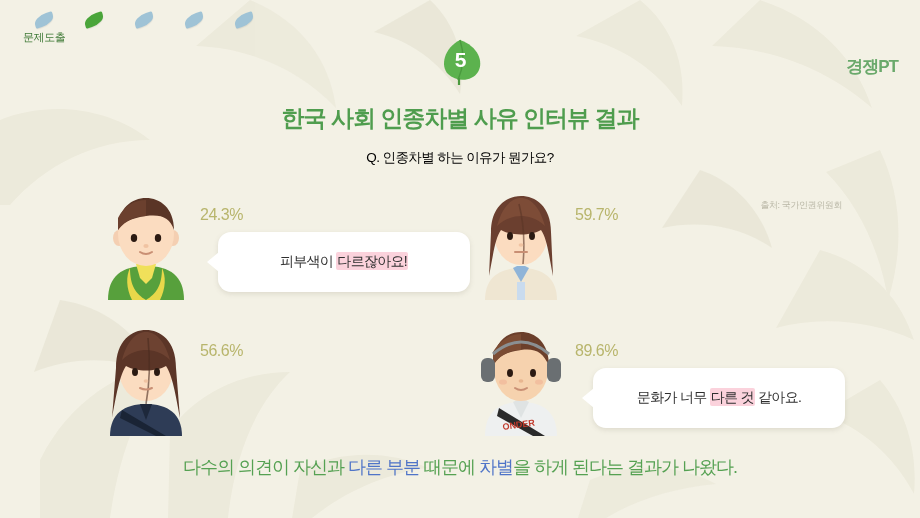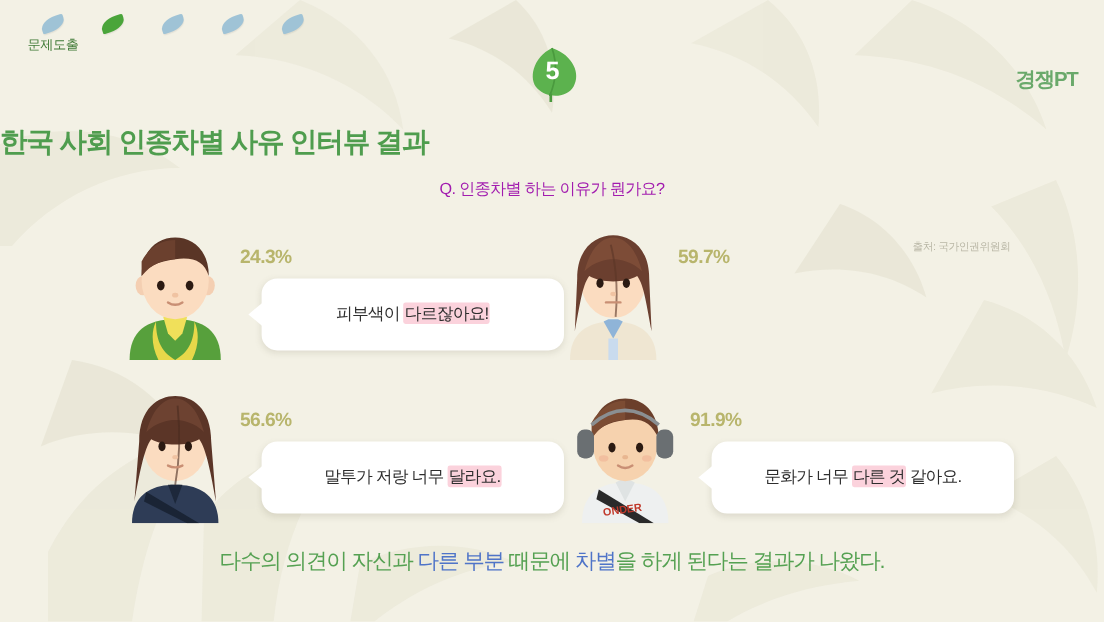--- a/index.html
+++ b/index.html
@@ -42,45 +42,45 @@
   
   .badge-leaf { position:absolute; left:50%; top:38px; transform:translateX(-50%); width:52px; height:48px; }
   .badge-num {
     position:absolute; left:0; top:0; width:52px; height:44px;
     display:flex; align-items:center; justify-content:center;
     font-size:21px; font-weight:bold; color:#ffffff; letter-spacing:-1px;
   }
 
   
   .title {
-    position:absolute; left:0; right:0; top:103px; text-align:left;
+    position:absolute; left:0; right:0; top:103px; text-align:center;
     font-size:23px; font-weight:bold; color:#4f9d4e; letter-spacing:-1px;
   }
   .subtitle {
     position:absolute; left:0; right:0; top:149px; text-align:center;
-    font-size:13.5px; color:#a21caf; letter-spacing:-.6px;
+    font-size:13.5px; color:#000000; letter-spacing:-.6px;
   }
   .source {
     position:absolute; right:78px; top:199px;
     font-size:9px; color:#b9b7a6; letter-spacing:-.4px;margin-left:36px;
   }
 
   
   .card { position:absolute; width:400px; height:120px; }
   .card.c1 { left:92px;  top:190px; }
-  .card.c2 { left:457px; top:190px; }
+  .card.c2 { left:467px; top:190px; }
   .card.c3 { left:92px;  top:326px; }
   .card.c4 { left:467px; top:326px; }
 
   .avatar { position:absolute; left:0; top:0; width:108px; height:110px; }
   .avatar svg { display:block; }
 
   .pct {
     position:absolute; left:108px; top:16px;
-    font-size:16px; font-weight:bold; color:#b8b56c; letter-spacing:-.5px;
+    font-size:16px; font-weight:normal; color:#b8b56c; letter-spacing:-.5px;
   }
 
   .bubble {
     position:absolute; left:126px; top:42px;
     min-width:252px; height:60px;
     background:#ffffff; border-radius:13px;
     box-shadow:0 2px 5px rgba(120,115,90,.17);
     display:flex; align-items:center; justify-content:center;
     padding:0 18px;
   }
@@ -216,23 +216,20 @@
       <path d="M24 42 C24 14 40 4 54 4 C68 4 84 14 84 42 L88 92 C84 70 80 48 74 40 C64 46 44 46 34 40 C28 48 24 70 20 92 Z" fill="#5b3527"></path>
       <path d="M30 34 C36 12 46 6 54 6 C62 6 72 12 78 34 C70 26 60 24 54 24 C48 24 38 26 30 34 Z" fill="#6d4231"></path>
       <path d="M56 12 C58 32 58 56 54 78" stroke="#4a2b1f" stroke-width="1.6" fill="none" opacity=".6"></path>
       <ellipse cx="43" cy="46" rx="3" ry="4" fill="#2b1a12"></ellipse>
       <ellipse cx="65" cy="46" rx="3" ry="4" fill="#2b1a12"></ellipse>
       <path d="M48 62 Q54 65 60 62" stroke="#c98f74" stroke-width="2" fill="none" stroke-linecap="round"></path>
       <ellipse cx="54" cy="55" rx="2.4" ry="1.8" fill="#f0c3a2"></ellipse>
     </svg>
   </div>
   <div class="pct">56.6%</div>
-  <div class="bubble">
-    <span class="bubble-text"><span>말투가 저랑 너무 </span><span class="hl">달라요.</span><span></span></span>
-  </div>
 </div>
 
 <div class="card c4">
   <div class="avatar">
     <svg width="108" height="110" viewBox="0 0 108 110">
       <path d="M18 110 C18 86 32 76 54 76 C76 76 90 86 90 110 Z" fill="#eef0f0"></path>
       <path d="M46 76 L54 92 L62 76 L58 74 L50 74 Z" fill="#dfe3e3"></path>
       <path d="M32 82 L78 110 L66 110 L30 90 Z" fill="#2a2a2a"></path>
       <text x="36" y="104" font-family="Liberation Sans, sans-serif" font-size="9" font-weight="bold" fill="#c0392b" transform="rotate(-8 36 104)">ONDER</text>
       <ellipse cx="54" cy="44" rx="27" ry="31" fill="#f6d2ae"></ellipse>
@@ -242,21 +239,21 @@
       <rect x="14" y="32" width="14" height="24" rx="6" fill="#6a6f72"></rect>
       <rect x="80" y="32" width="14" height="24" rx="6" fill="#6a6f72"></rect>
       <ellipse cx="43" cy="47" rx="3" ry="4" fill="#2b1a12"></ellipse>
       <ellipse cx="66" cy="47" rx="3" ry="4" fill="#2b1a12"></ellipse>
       <path d="M48 62 Q54 66 60 62" stroke="#c98f74" stroke-width="2" fill="none" stroke-linecap="round"></path>
       <ellipse cx="54" cy="55" rx="2.4" ry="1.8" fill="#e8b690"></ellipse>
       <ellipse cx="36" cy="56" rx="4" ry="2.6" fill="#f0b395" opacity=".6"></ellipse>
       <ellipse cx="72" cy="56" rx="4" ry="2.6" fill="#f0b395" opacity=".6"></ellipse>
     </svg>
   </div>
-  <div class="pct">91.9%</div>
+  <div class="pct">89.6%</div>
   <div class="bubble">
     <span class="bubble-text"><span>문화가 너무 </span><span class="hl">다른 것</span><span> 같아요.</span></span>
   </div>
 </div>
 
 <div class="conclusion">
   <span>다수의 의견이 자신과 </span><span class="blue">다른 부분</span><span> 때문에 </span><span class="blue">차별</span><span>을 하게 된다는 결과가 나왔다.</span>
 </div>
 
 </body></html>

